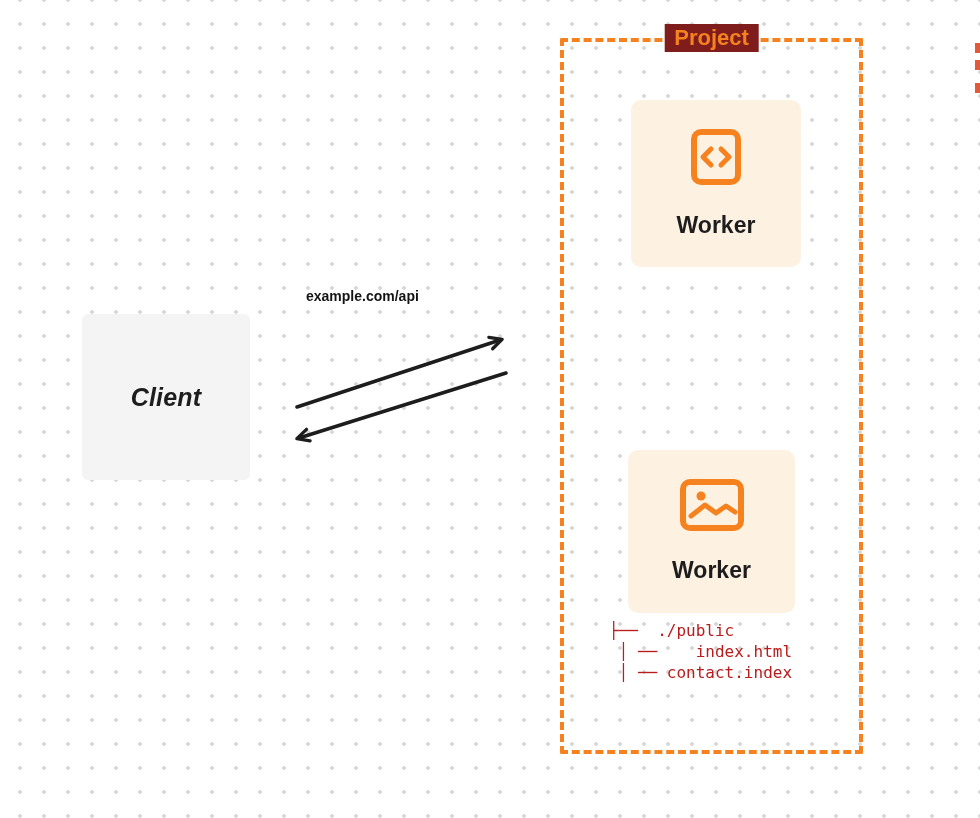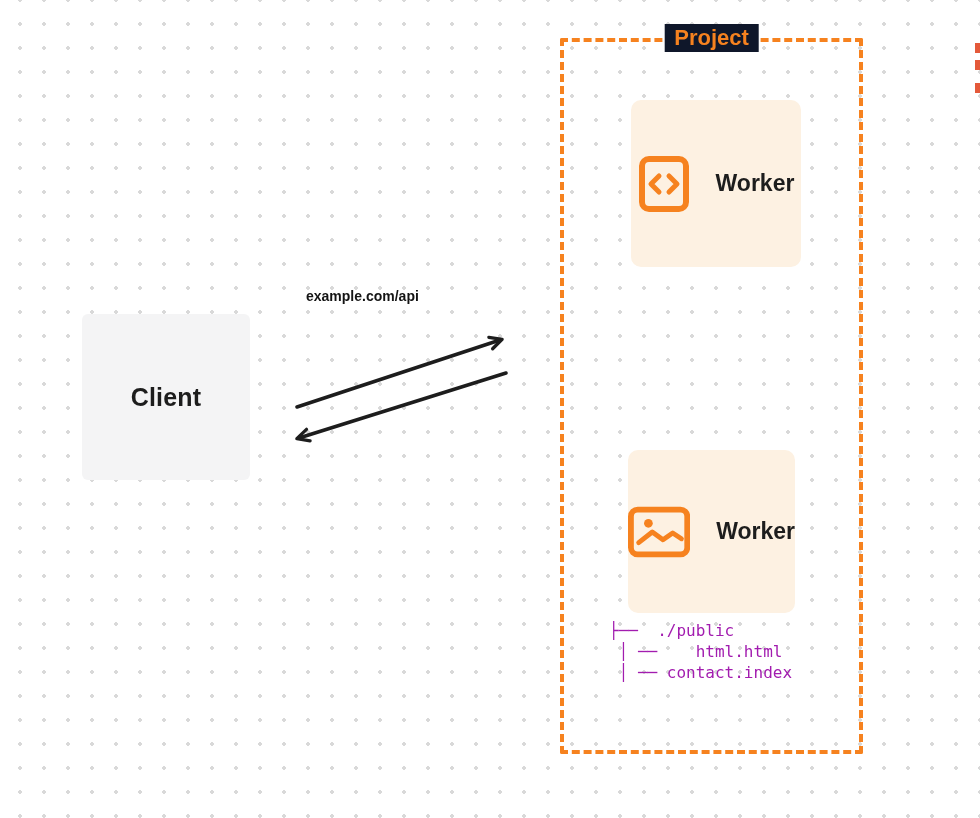--- a/index.html
+++ b/index.html
@@ -19,21 +19,21 @@
 
   
   .client-box {
     position: absolute;
     left: 82px; top: 314px;
     width: 168px; height: 166px;
     background: #f4f4f5;
     border-radius: 6px;
     display: flex; align-items: center; justify-content: center;
   }
-  .client-label { font-size: 25px; font-weight: bold; color: #1d1d1d; letter-spacing: 0.2px; }
+  .client-label { font-size: 25px; font-weight: bold; color: #1d1d1d; letter-spacing: 0.2px; font-style: italic; }
 
   
   .request-label {
     position: absolute;
     left: 306px; top: 288px;
     font-size: 14px; font-weight: bold; color: #141414;
     white-space: nowrap;
   }
 
   
@@ -45,49 +45,49 @@
     left: 560px; top: 38px;
     width: 303px; height: 716px;
     border: 4px dashed #F6821F;
     border-radius: 2px;
     box-sizing: border-box;
   }
   .project-label {
     position: absolute;
     left: 50%; top: -18px;
     transform: translateX(-50%);
-    background: #0f172a;
+    background: #7f1d1d;
     padding: 0 10px;
     color: #F6821F;
     font-size: 22px; font-weight: bold;
     line-height: 28px;
     white-space: nowrap;
   }
 
   
   .card {
     position: absolute;
     background: #fdf1e2;
     border-radius: 10px;
-    display: flex; flex-direction: row;
+    display: flex; flex-direction: column;
     align-items: center; justify-content: center;
     gap: 26px;
   }
   .card-worker { left: 67px; top: 58px; width: 170px; height: 167px; }
   .card-assets { left: 64px; top: 408px; width: 167px; height: 163px; }
   .card-label { font-size: 23px; font-weight: bold; color: #1d1d1d; }
 
   
   .tree {
     position: absolute;
     left: 45px; top: 578px;
     font-family: "DejaVu Sans Mono", monospace;
     font-size: 16px;
     line-height: 21px;
-    color: #a21caf;
+    color: #b91c1c;
   }
   .tree-line { white-space: pre; }
 
   
   .edge-mark {
     position: absolute;
     right: 0;
     width: 5px; height: 10px;
     background: #e4593a;
   }
@@ -133,21 +133,21 @@
       <svg width="64" height="52" viewBox="0 0 64 52">
         <rect x="3" y="3" width="58" height="46" rx="7" fill="none" stroke="#F6821F" stroke-width="6"></rect>
         <circle cx="21" cy="17" r="4.5" fill="#F6821F"></circle>
         <path d="M11 37 L25 26 L36 34 L46 27 L55 33" fill="none" stroke="#F6821F" stroke-width="5" stroke-linejoin="round" stroke-linecap="round"></path>
       </svg>
       <span class="card-label">Worker</span>
     </div>
 
     <div class="tree">
       <div class="tree-line">├──  ./public</div>
-      <div class="tree-line"> │ ──    html.html</div>
+      <div class="tree-line"> │ ──    index.html</div>
       <div class="tree-line"> │ ── contact.index</div>
     </div>
 
   </div>
 
   <div class="edge-mark m1"></div>
   <div class="edge-mark m2"></div>
   <div class="edge-mark m3"></div>
 
 </div>

